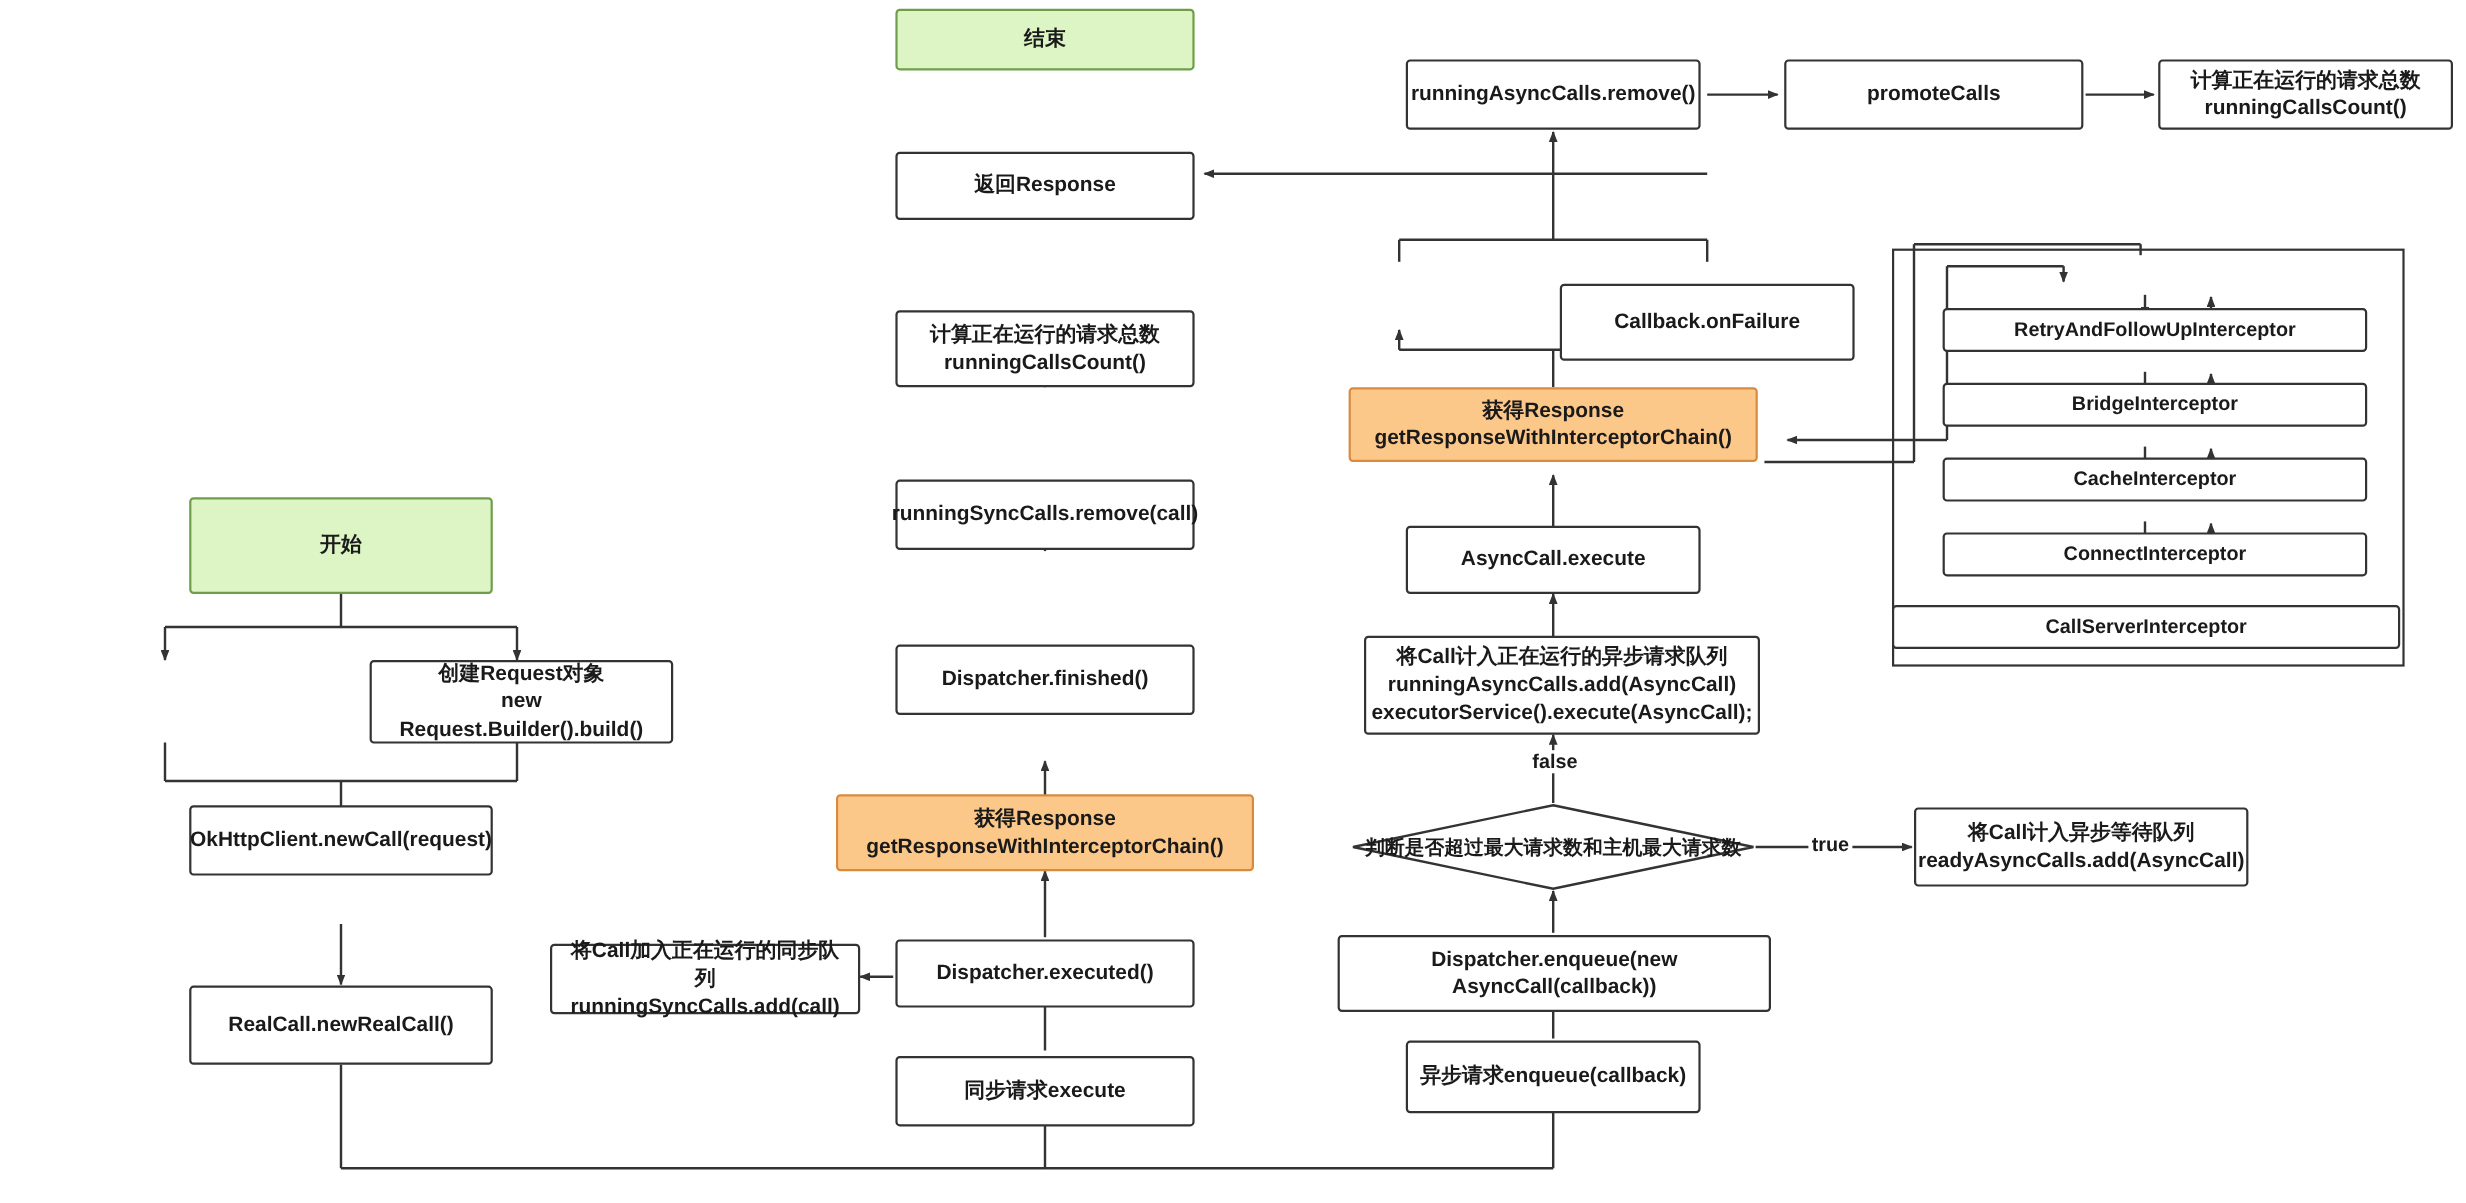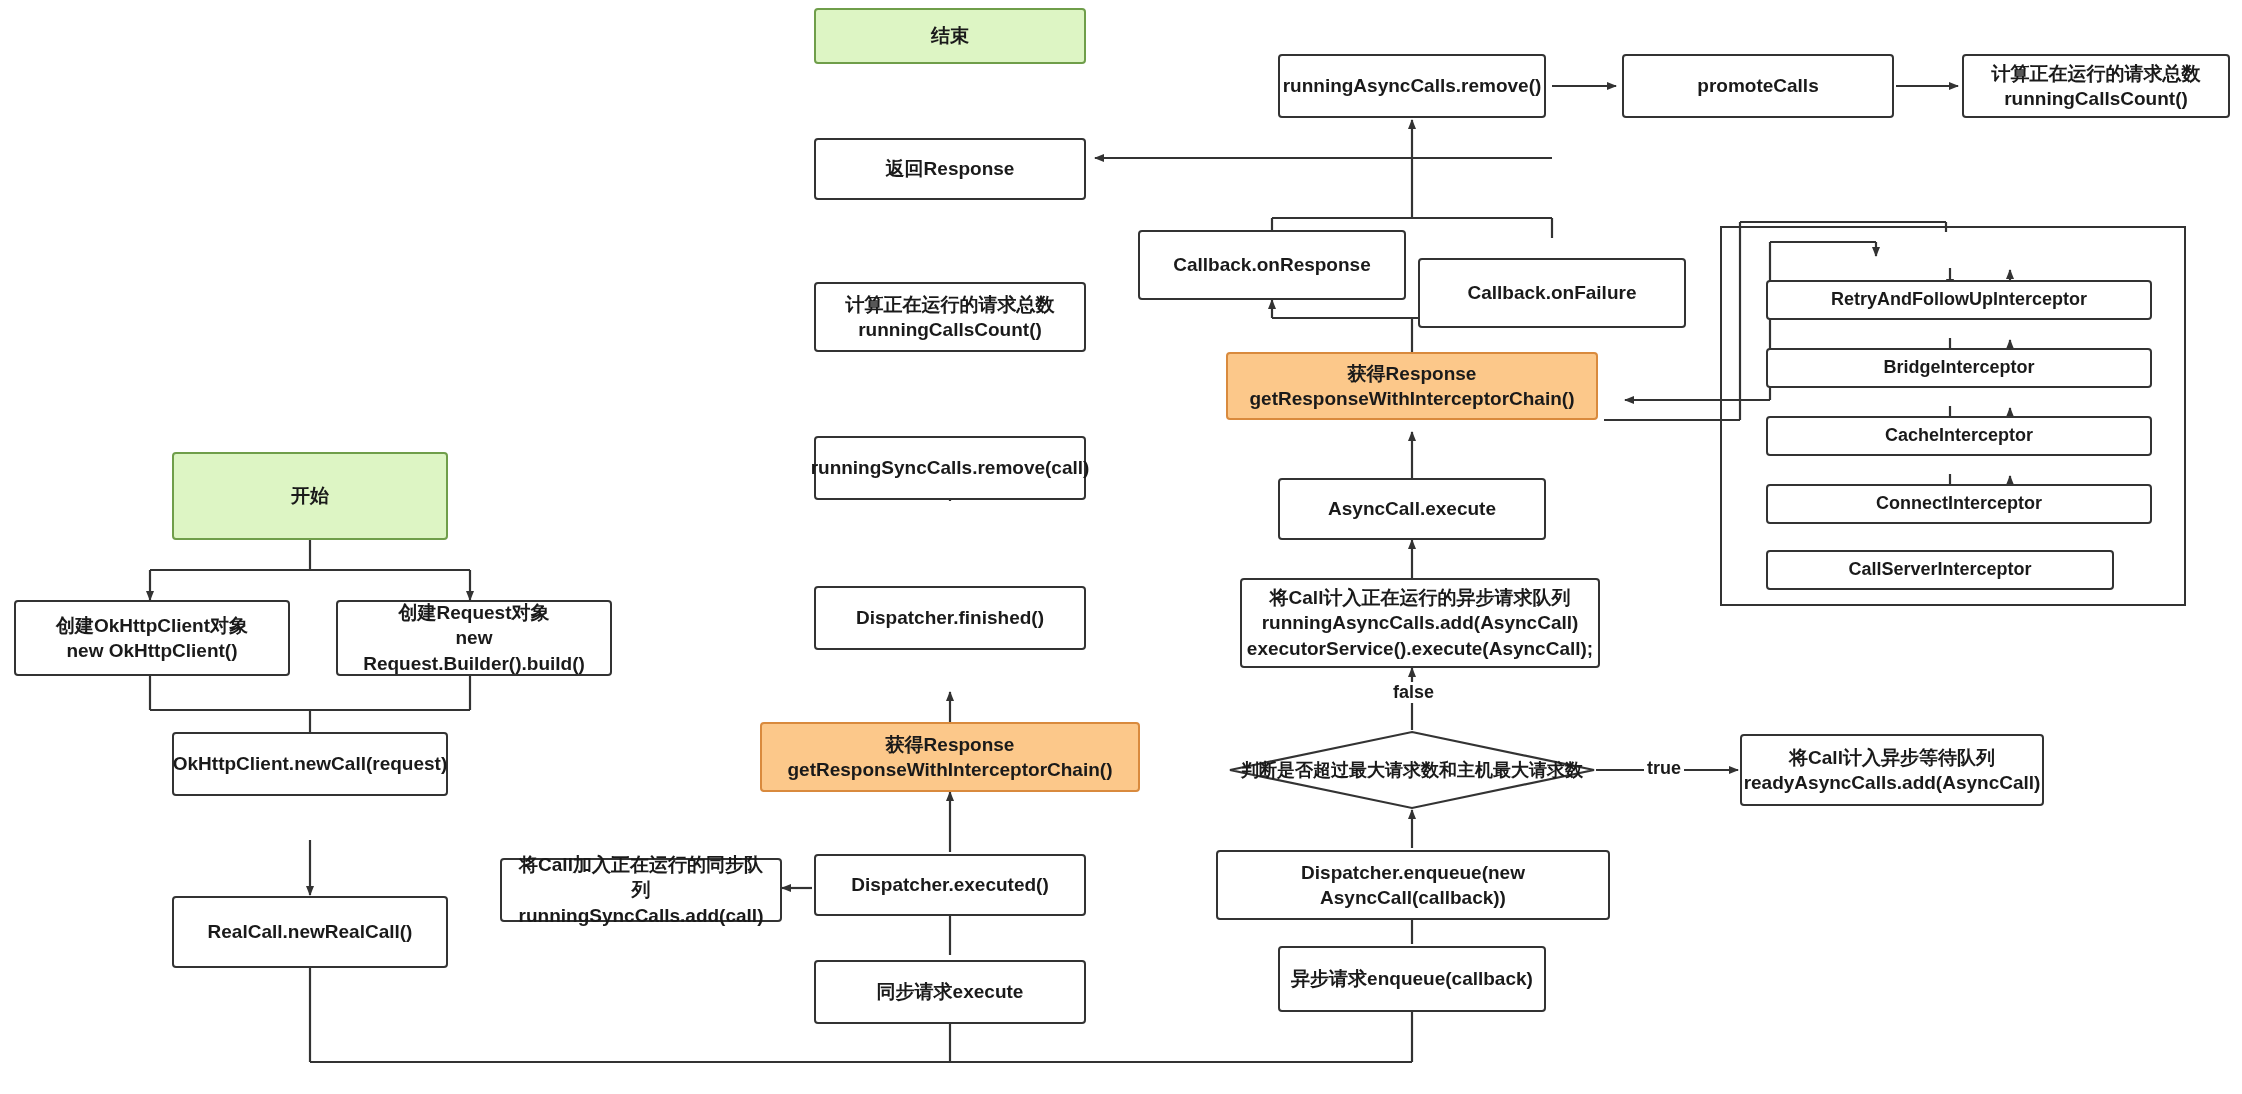--- a/index.html
+++ b/index.html
@@ -186,24 +186,20 @@
       <path d="M1876,242 L1876,256" marker-end="url(#arrow)"></path>
       <path d="M1740,222 L1946,222"></path>
       <path d="M1946,222 L1946,232"></path>
     </g>
   </svg>
 
   <div class="node terminal" style="left:172px; top:452px; width:276px; height:88px;">
     <span>开始</span>
   </div>
 
-  <div class="node" style="left:14px; top:600px; width:276px; height:76px; flex-direction:column;">
-    <span>创建OkHttpClient对象</span>
-    <span>new OkHttpClient()</span>
-  </div>
 
   <div class="node" style="left:336px; top:600px; width:276px; height:76px; flex-direction:column;">
     <span>创建Request对象</span>
     <span>new Request.Builder().build()</span>
   </div>
 
   <div class="node" style="left:172px; top:732px; width:276px; height:64px;">
     <span>OkHttpClient.newCall(request)</span>
   </div>
 
@@ -256,23 +252,20 @@
 
   <div class="node" style="left:1622px; top:54px; width:272px; height:64px;">
     <span>promoteCalls</span>
   </div>
 
   <div class="node" style="left:1962px; top:54px; width:268px; height:64px; flex-direction:column;">
     <span>计算正在运行的请求总数</span>
     <span>runningCallsCount()</span>
   </div>
 
-  <div class="node" style="left:1138px; top:230px; width:268px; height:70px;">
-    <span>Callback.onResponse</span>
-  </div>
 
   <div class="node" style="left:1418px; top:230px; width:268px; height:70px;margin-top:28px;">
     <span>Callback.onFailure</span>
   </div>
 
   <div class="node highlight" style="left:1226px; top:352px; width:372px; height:68px; flex-direction:column;">
     <span>获得Response</span>
     <span>getResponseWithInterceptorChain()</span>
   </div>
 
@@ -321,17 +314,17 @@
   </div>
 
   <div class="node" style="left:1766px; top:416px; width:386px; height:40px; font-size:18px;">
     <span>CacheInterceptor</span>
   </div>
 
   <div class="node" style="left:1766px; top:484px; width:386px; height:40px; font-size:18px;">
     <span>ConnectInterceptor</span>
   </div>
 
-  <div class="node" style="left:1766px; top:550px; width:348px; height:40px; font-size:18px;justify-content:center;">
+  <div class="node" style="left:1720px; top:550px; width:462px; height:40px; font-size:18px;justify-content:center;">
     <span>CallServerInterceptor</span>
   </div>
 
 </div>
 
 </body></html>

